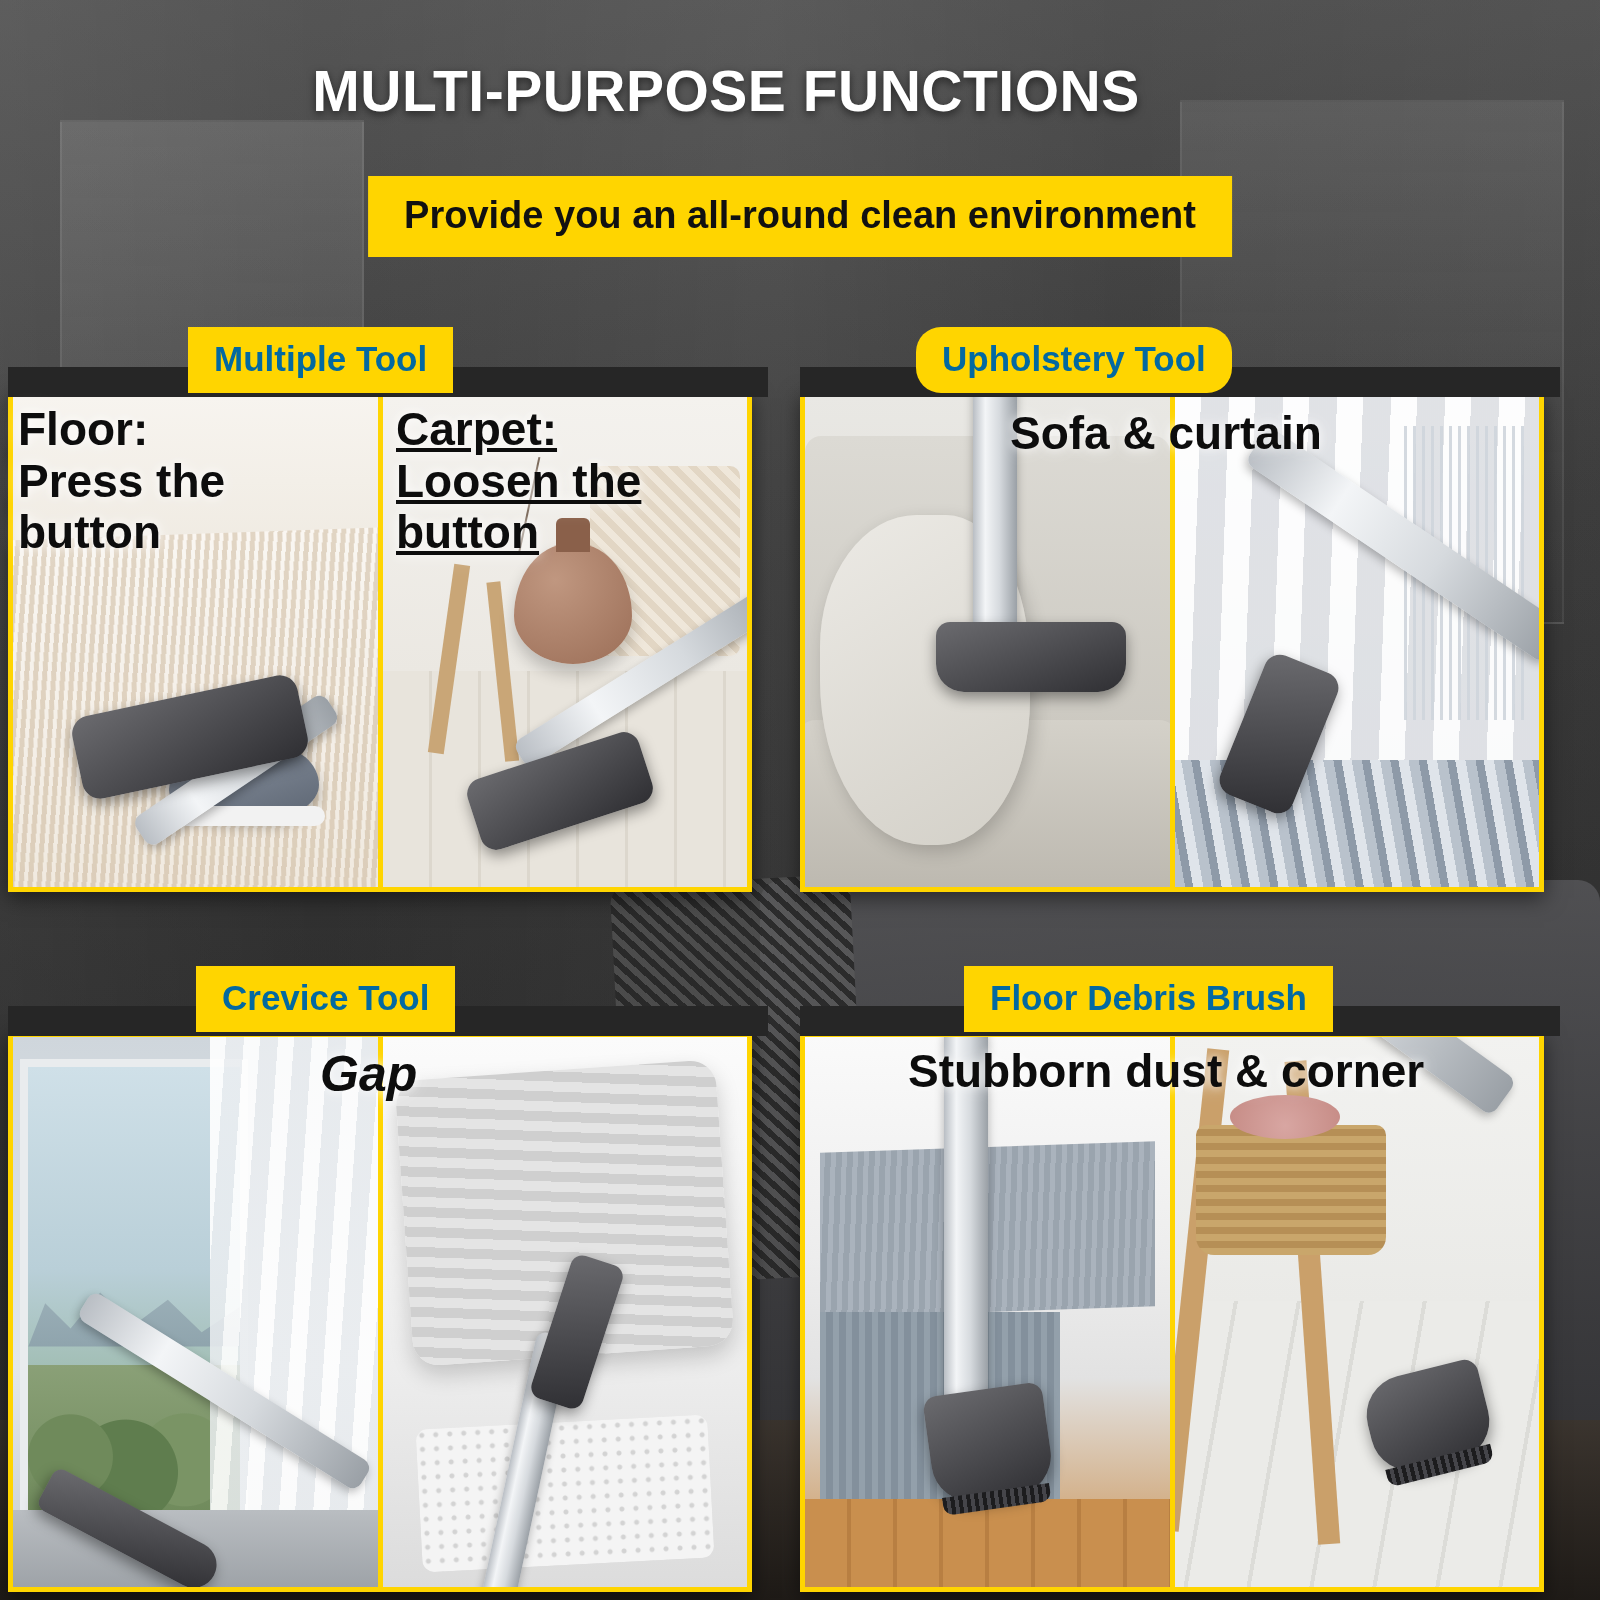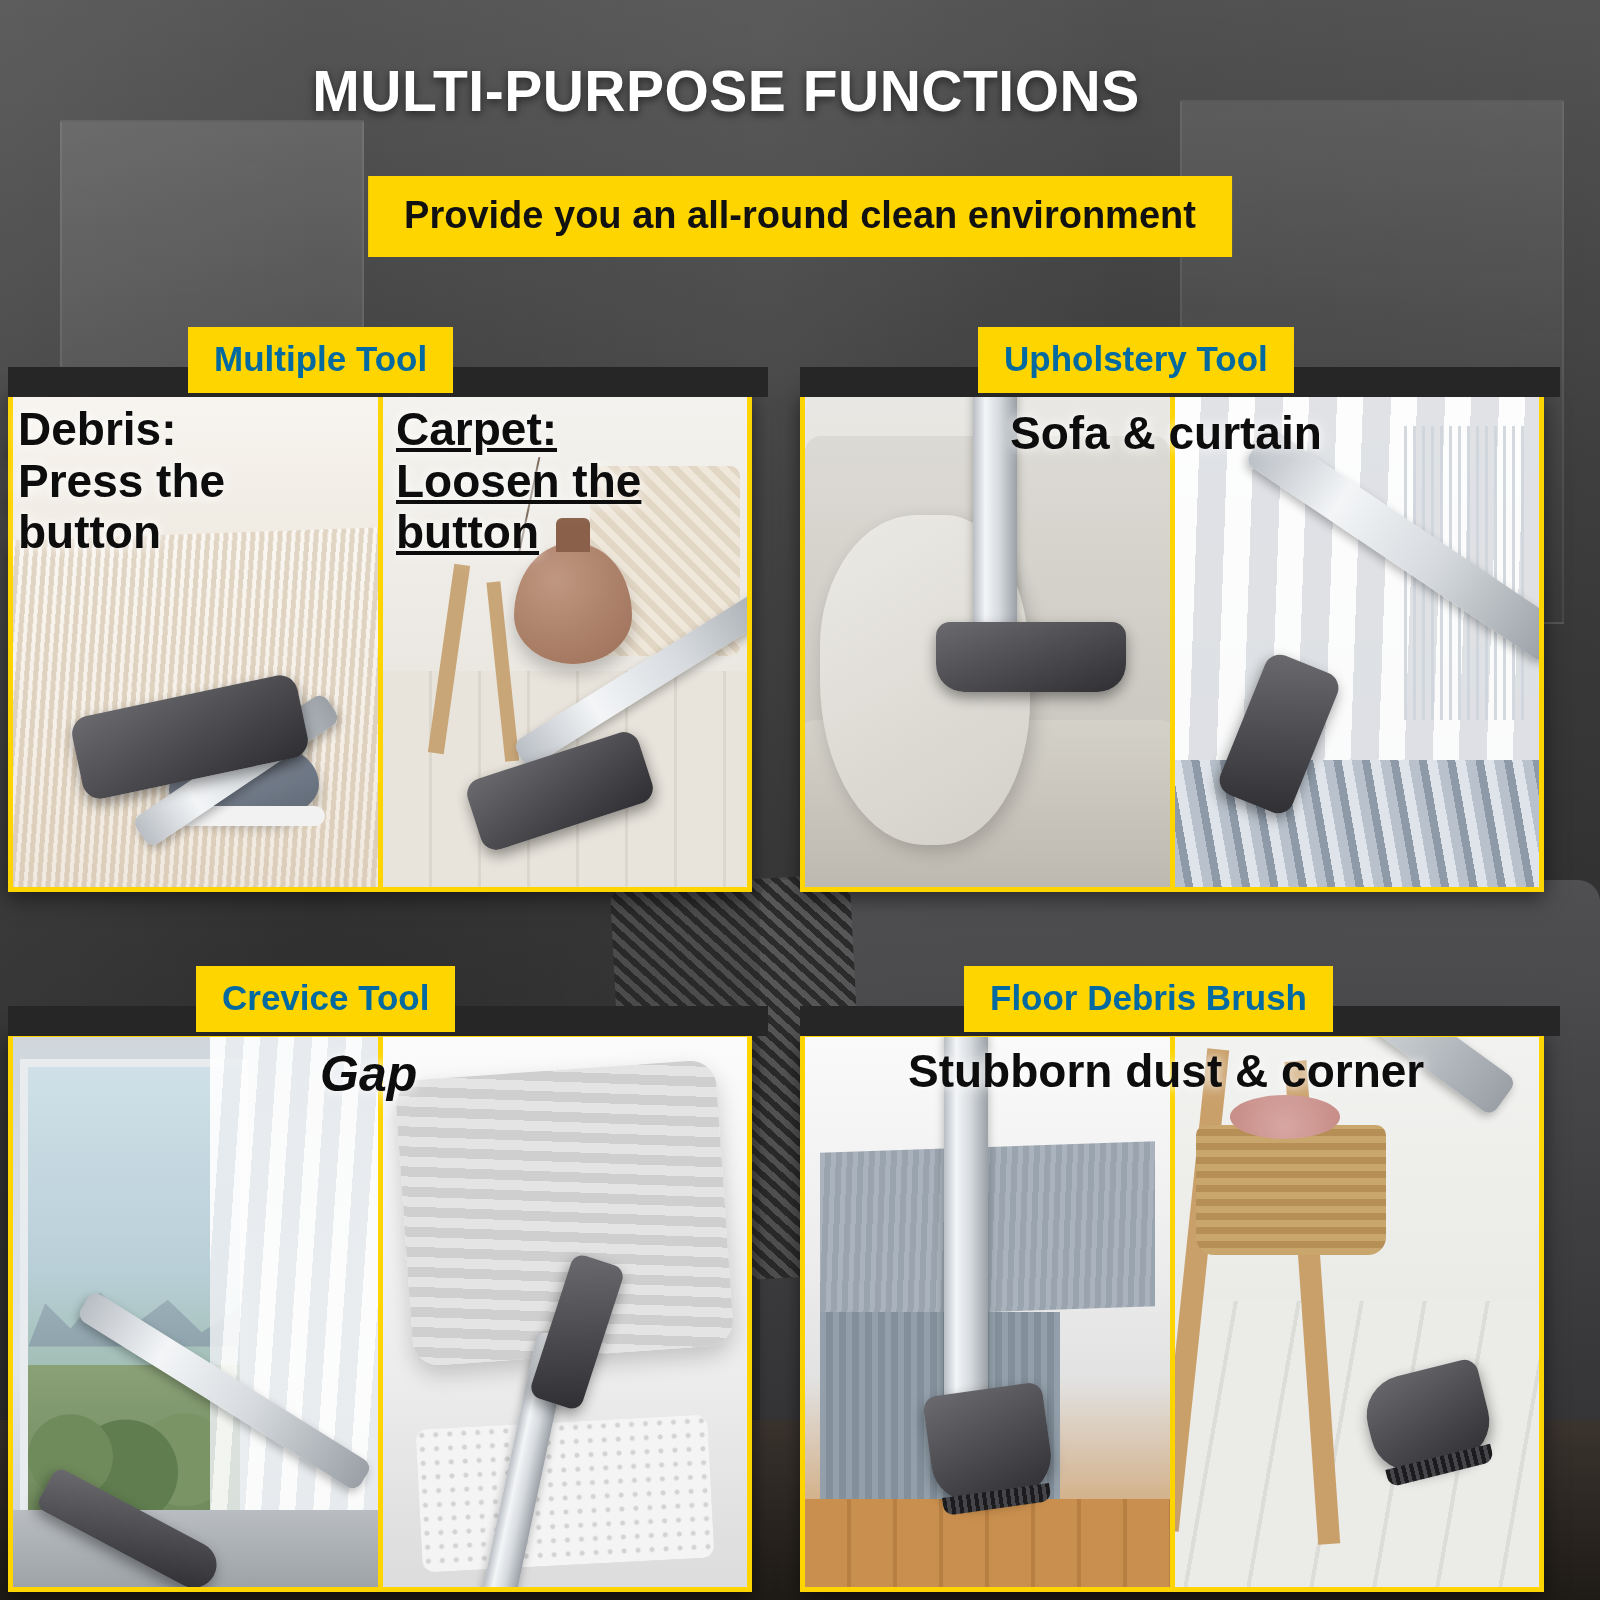--- a/index.html
+++ b/index.html
@@ -119,21 +119,21 @@
     position: absolute;
     background: #FFD500;
     color: #0369a1;
     font-size: 35px;
     font-weight: bold;
     padding: 12px 26px 14px 26px;
     white-space: nowrap;
     z-index: 5;
   }
   .tab-tl { left: 188px;  top: 327px; }
-  .tab-tr { left: 978px;  top: 327px; }
+  .tab-tr { left: 916px;  top: 327px; border-radius: 25px; }
   .tab-bl { left: 196px;  top: 966px; }
   .tab-br { left: 964px;  top: 966px; }
 
   
   .wedge {
     position: absolute;
     background: #262626;
     z-index: 4;
   }
   .wedge-tl { left: 8px; top: 367px; width: 760px; height: 30px; }
@@ -474,21 +474,21 @@
           <div class="knitpillow"></div>
           <div class="twigs"></div>
           <div class="vase"></div>
         </div>
         <div class="wand t2w"></div>
         <div class="head-dark t2"></div>
       </div>
     </div>
   </div>
   <div class="cap cap-floor">
-    <span>Debris:</span><br>
+    <span>Floor:</span><br>
     <span>Press the</span><br>
     <span>button</span>
   </div>
   <div class="cap cap-carpet">
     <span>Carpet:</span><br>
     <span>Loosen the</span><br>
     <span>button</span>
   </div>
 
   <div class="wedge wedge-tr"></div>

